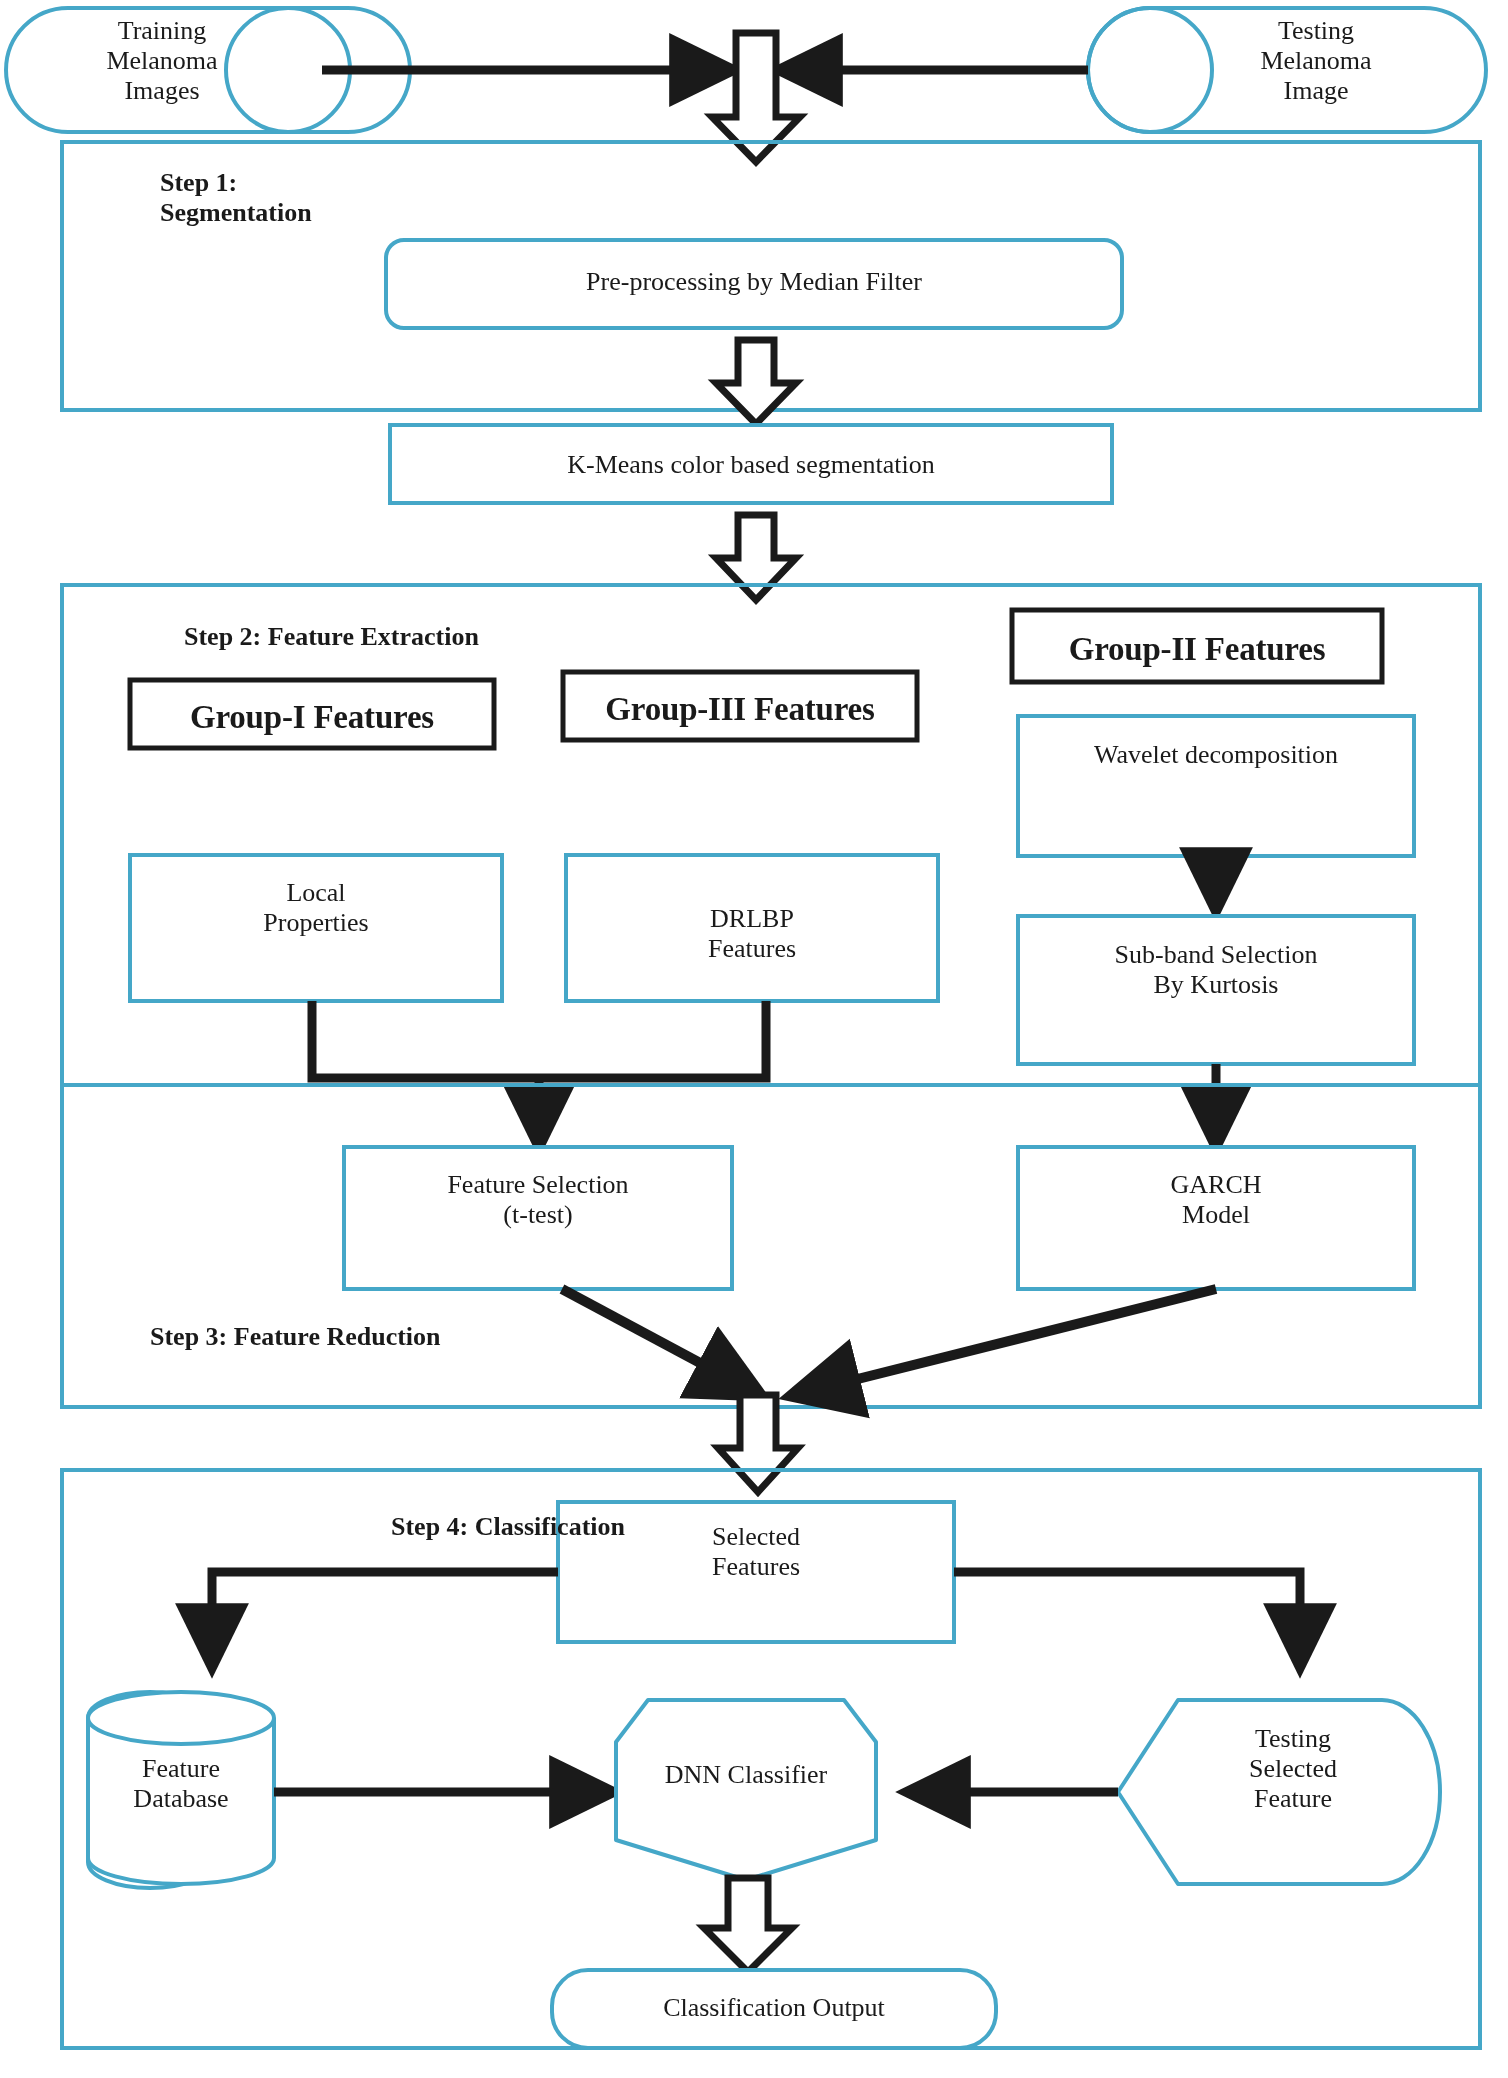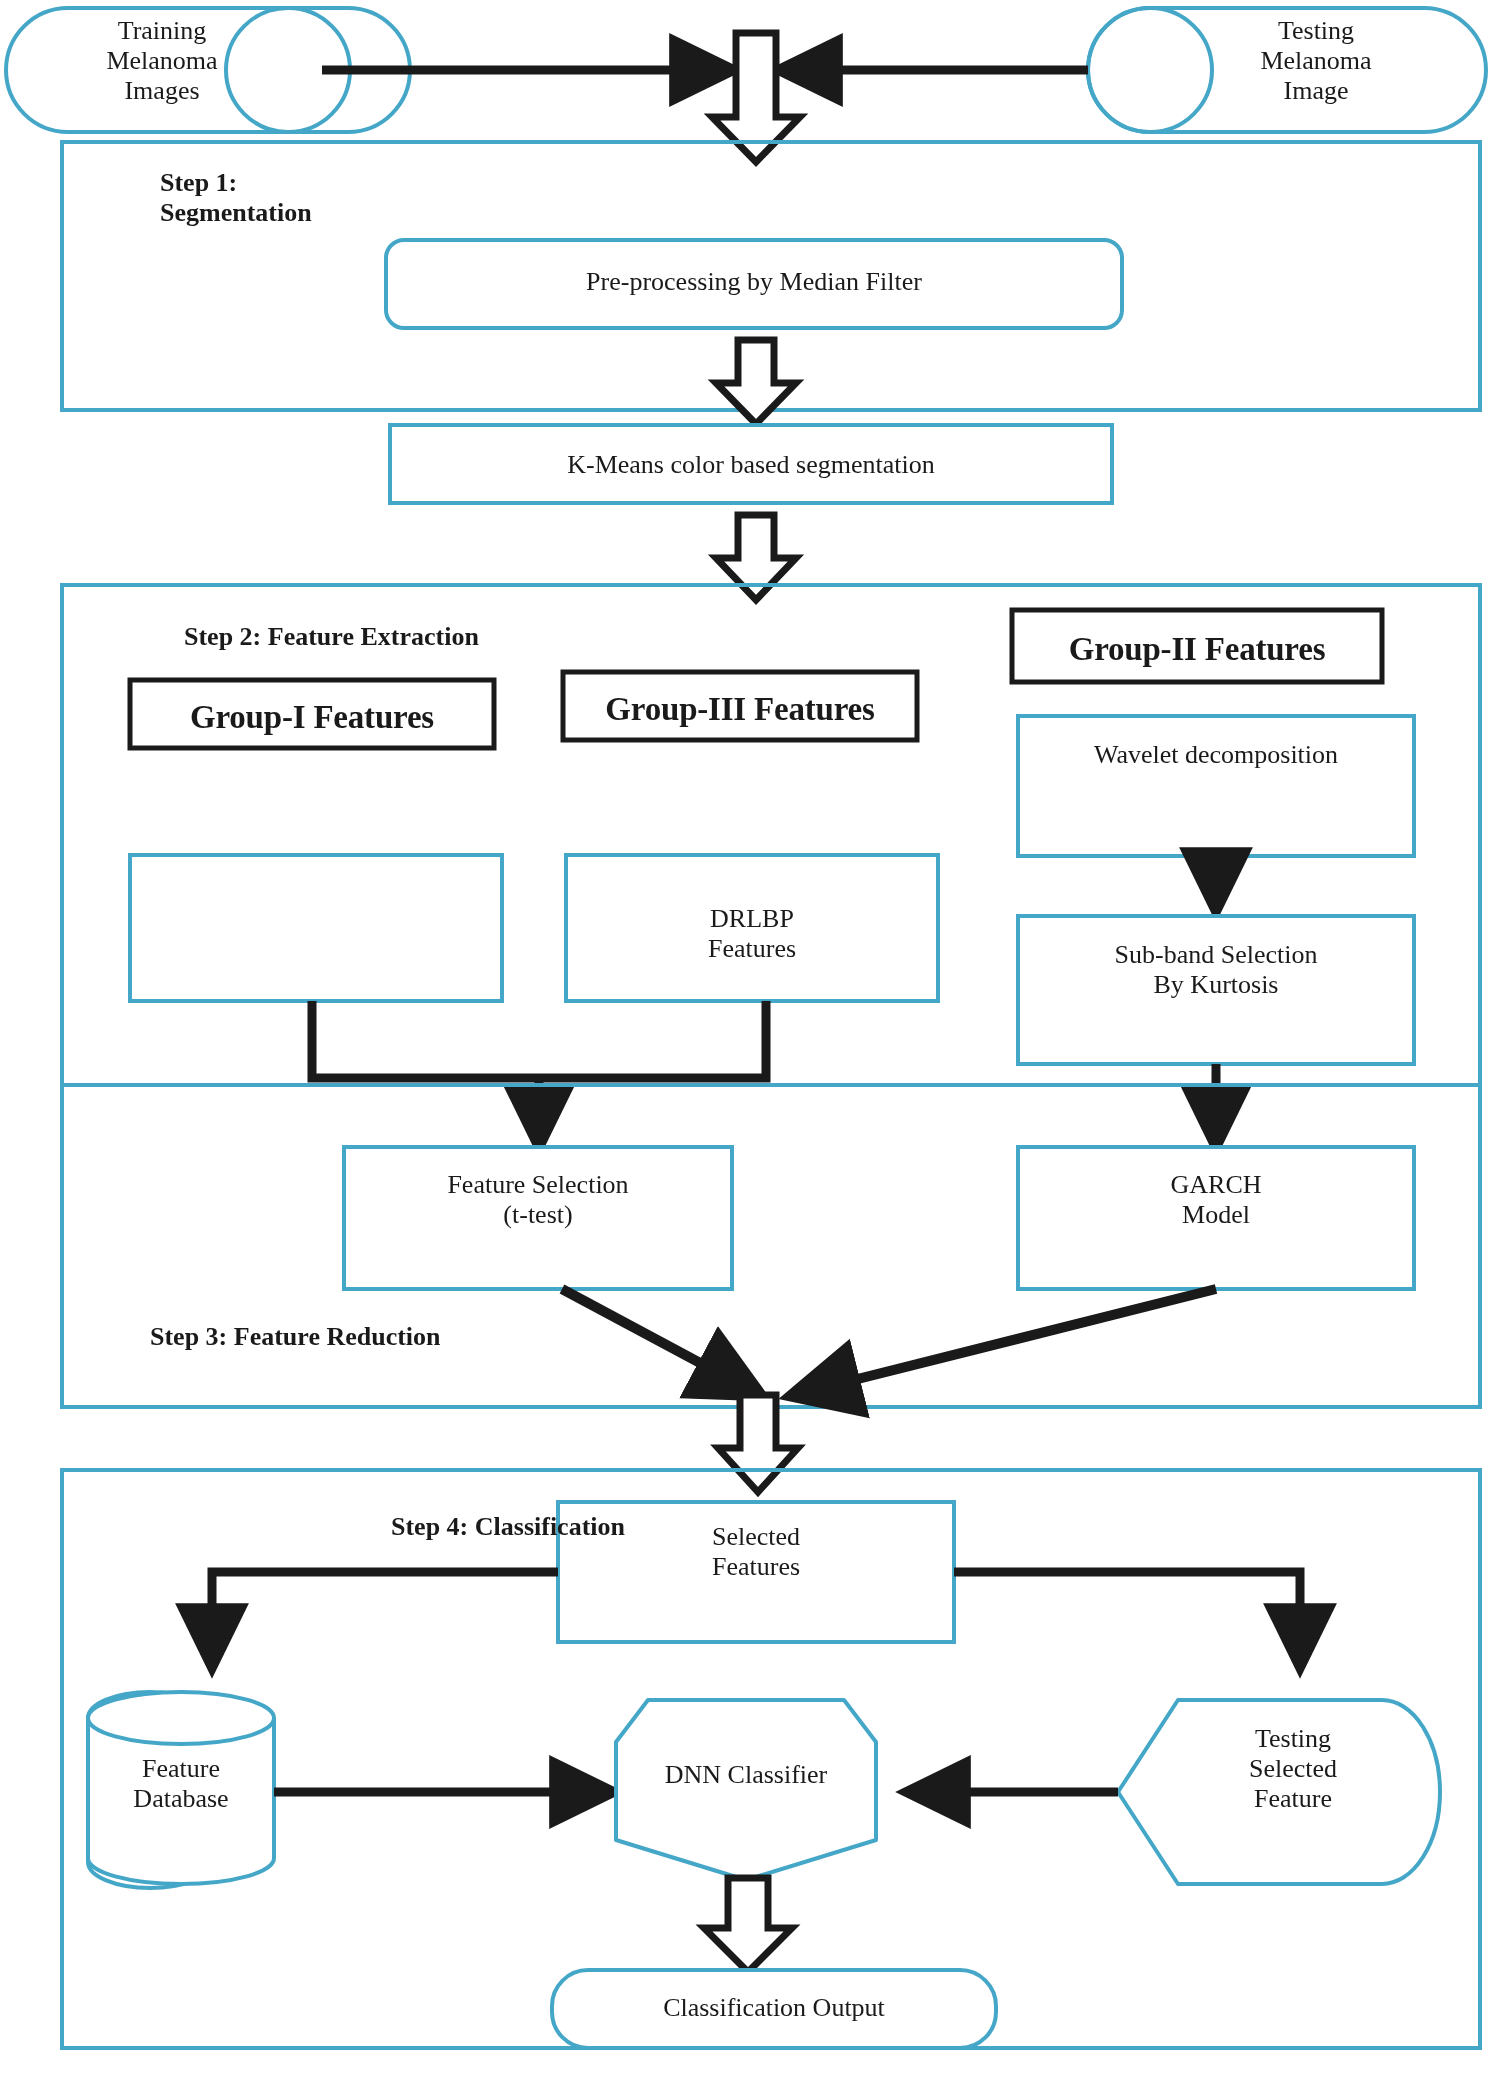--- a/index.html
+++ b/index.html
@@ -157,20 +157,22 @@
   <div class="lbl lbl-node" style="left:386px; top:267px; width:736px;">Pre-processing by Median Filter</div>
   <div class="lbl lbl-node" style="left:390px; top:450px; width:722px;">K-Means color based segmentation</div>
 
   <div class="lbl lbl-step" style="left:184px; top:622px; width:560px;">Step 2: Feature Extraction</div>
   <div class="lbl lbl-group" style="left:130px; top:698px; width:364px;">Group-I Features</div>
   <div class="lbl lbl-group" style="left:563px; top:690px; width:354px;">Group-III Features</div>
   <div class="lbl lbl-group" style="left:1012px; top:630px; width:370px;">Group-II Features</div>
   <div class="lbl lbl-node" style="left:1018px; top:740px; width:396px;">Wavelet decomposition</div>
   <div class="lbl lbl-node" style="left:1018px; top:940px; width:396px;">Sub-band Selection
 By Kurtosis</div>
+  <div class="lbl lbl-node" style="left:130px; top:878px; width:372px;">Local
+Properties</div>
   <div class="lbl lbl-node" style="left:566px; top:904px; width:372px;">DRLBP
 Features</div>
 
   <div class="lbl lbl-step" style="left:150px; top:1322px; width:560px;">Step 3: Feature Reduction</div>
   <div class="lbl lbl-node" style="left:344px; top:1170px; width:388px;">Feature Selection
 (t-test)</div>
   <div class="lbl lbl-node" style="left:1018px; top:1170px; width:396px;">GARCH
 Model</div>
 
   <div class="lbl lbl-step" style="left:165px; top:1512px; width:460px;text-align:right;">Step 4: Classification</div>

